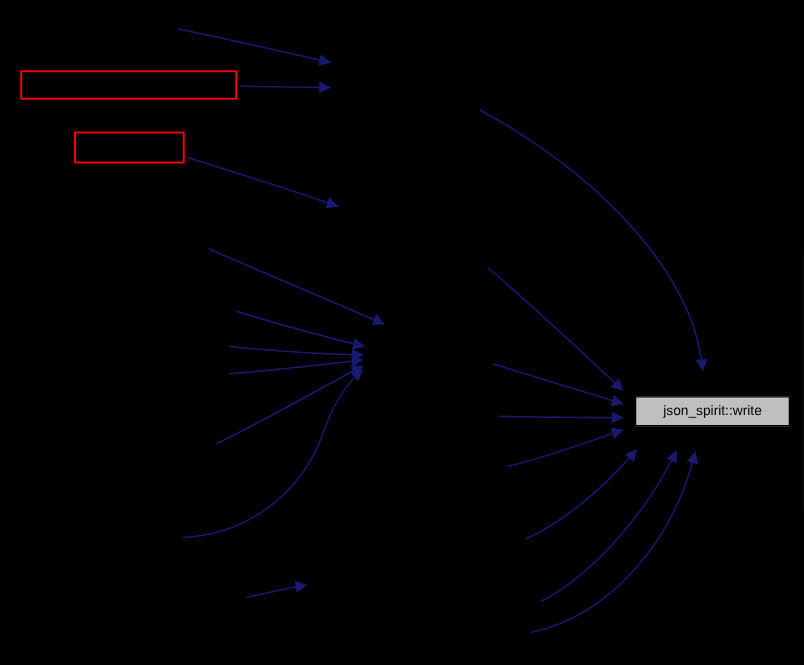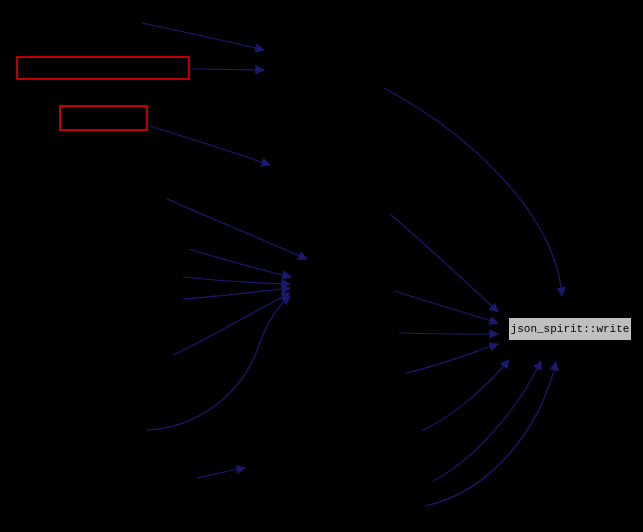--- a/index.html
+++ b/index.html
@@ -49,21 +49,20 @@
     width: 122px;
     height: 22px;
     background: var(--node-fill);
     border: 1px solid var(--node-border);
     color: var(--node-text);
     font-size: 11px;
     line-height: 22px;
     text-align: center;
     white-space: nowrap;
     box-sizing: content-box;
-    font-family: Liberation Mono, monospace;
   }
 </style>
 </head>
 <body>
 
 <div class="canvas">
 
   <svg width="643" height="532" viewBox="0 0 643 532">
     <defs>
       <marker id="arrow" viewBox="0 0 10 10" refX="9" refY="5" markerWidth="8" markerHeight="8" orient="auto">

